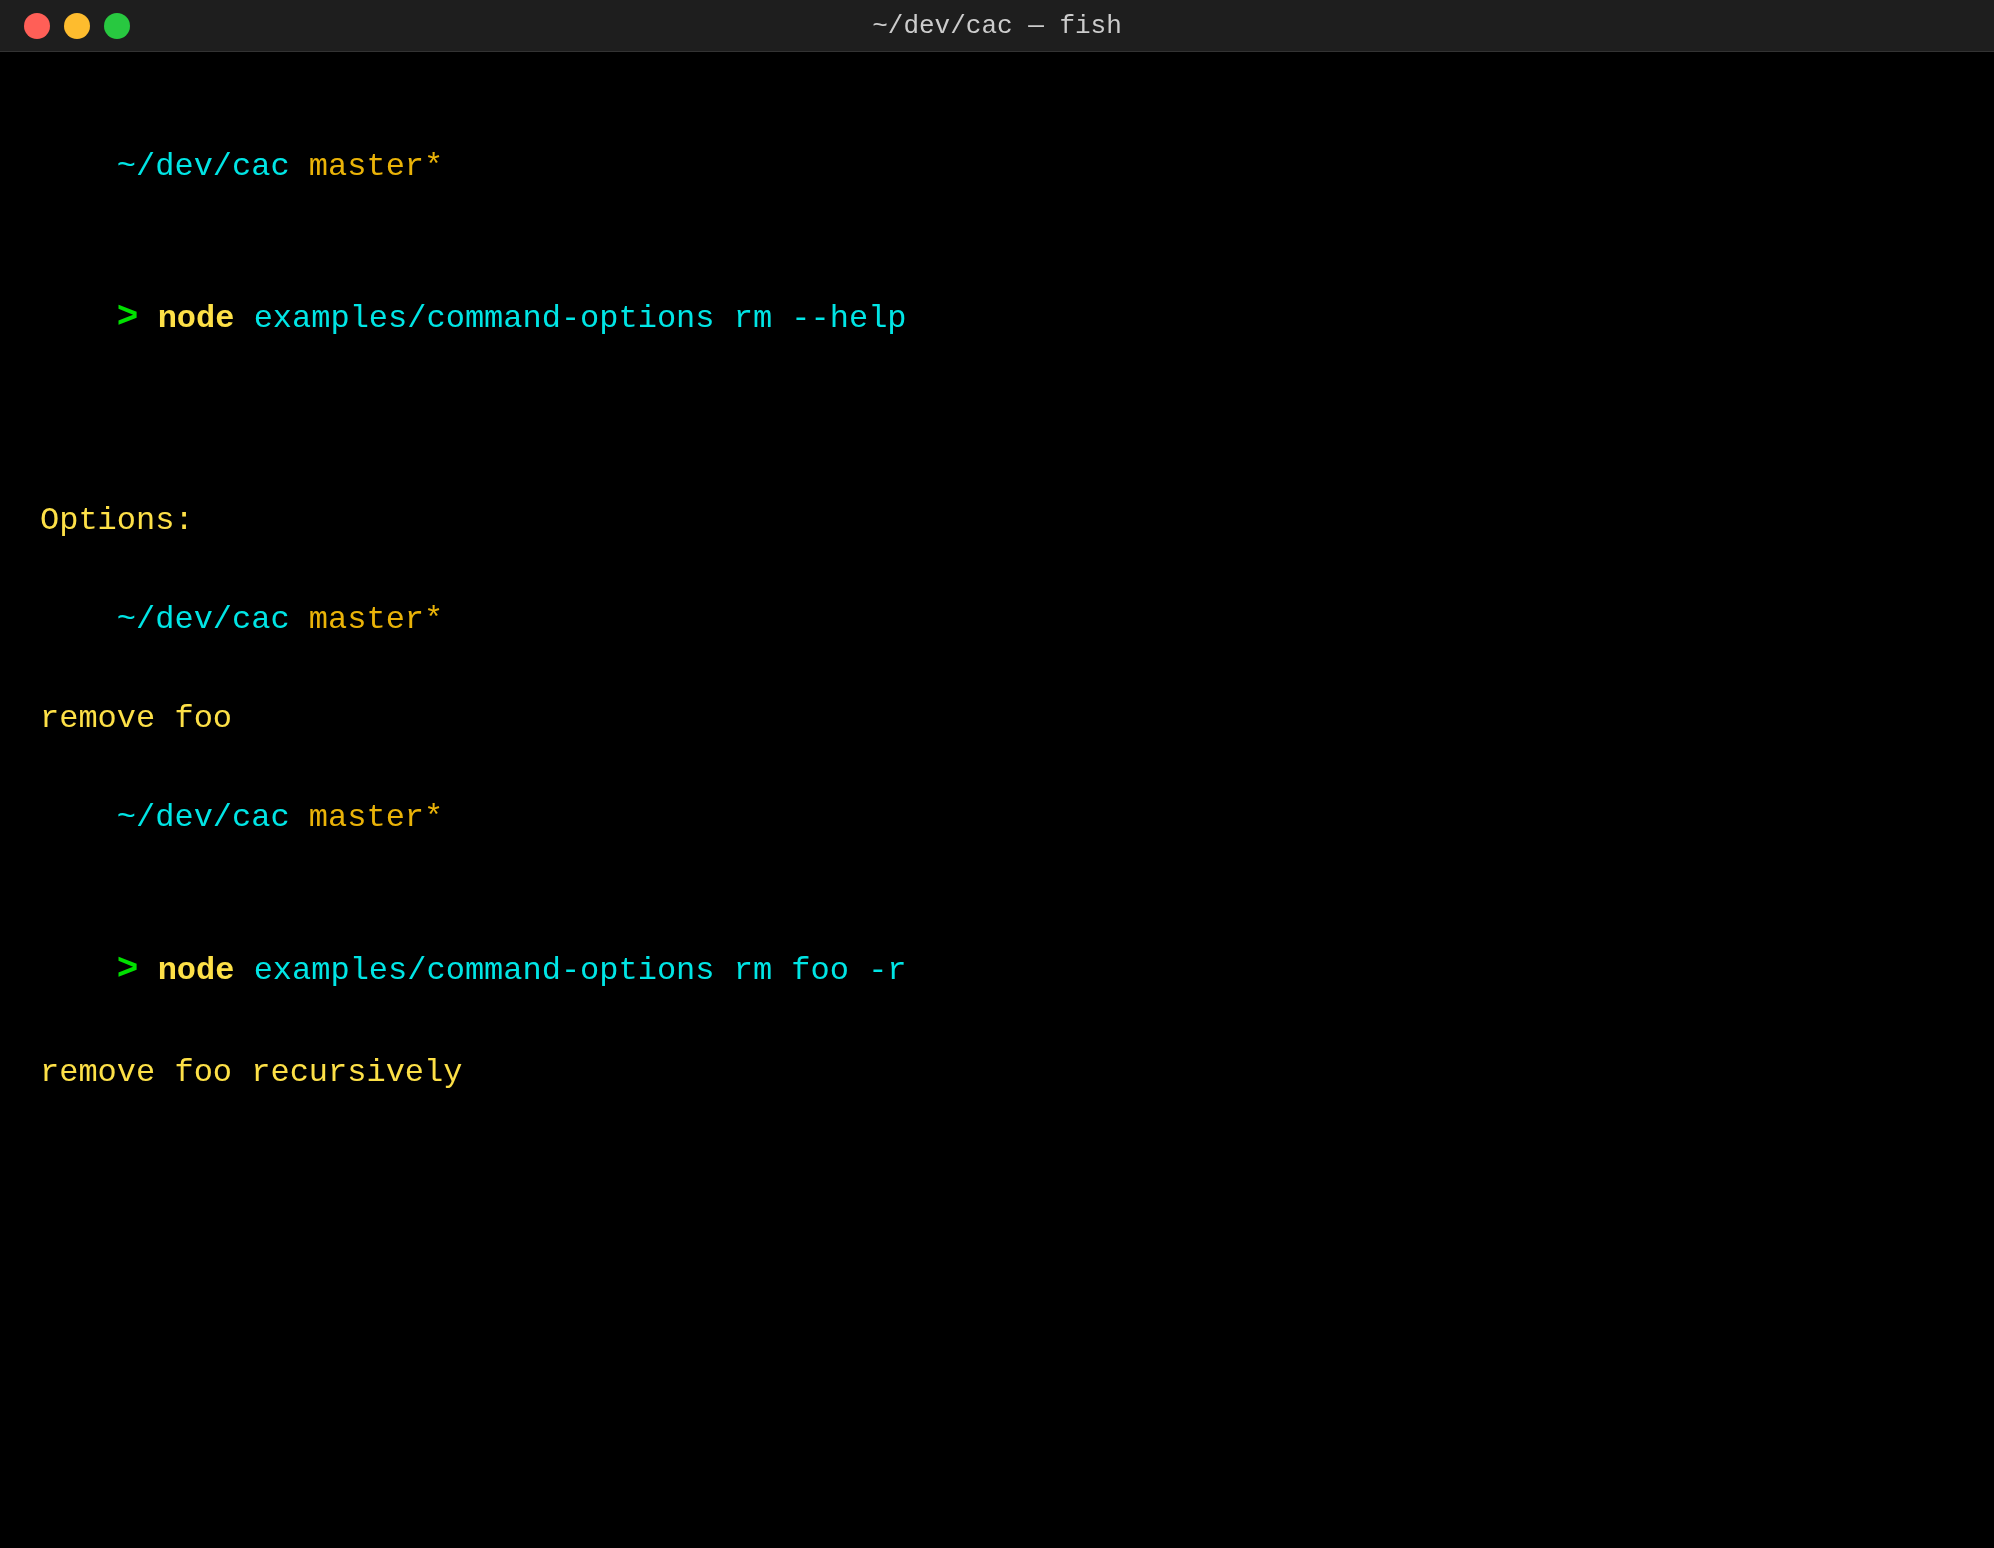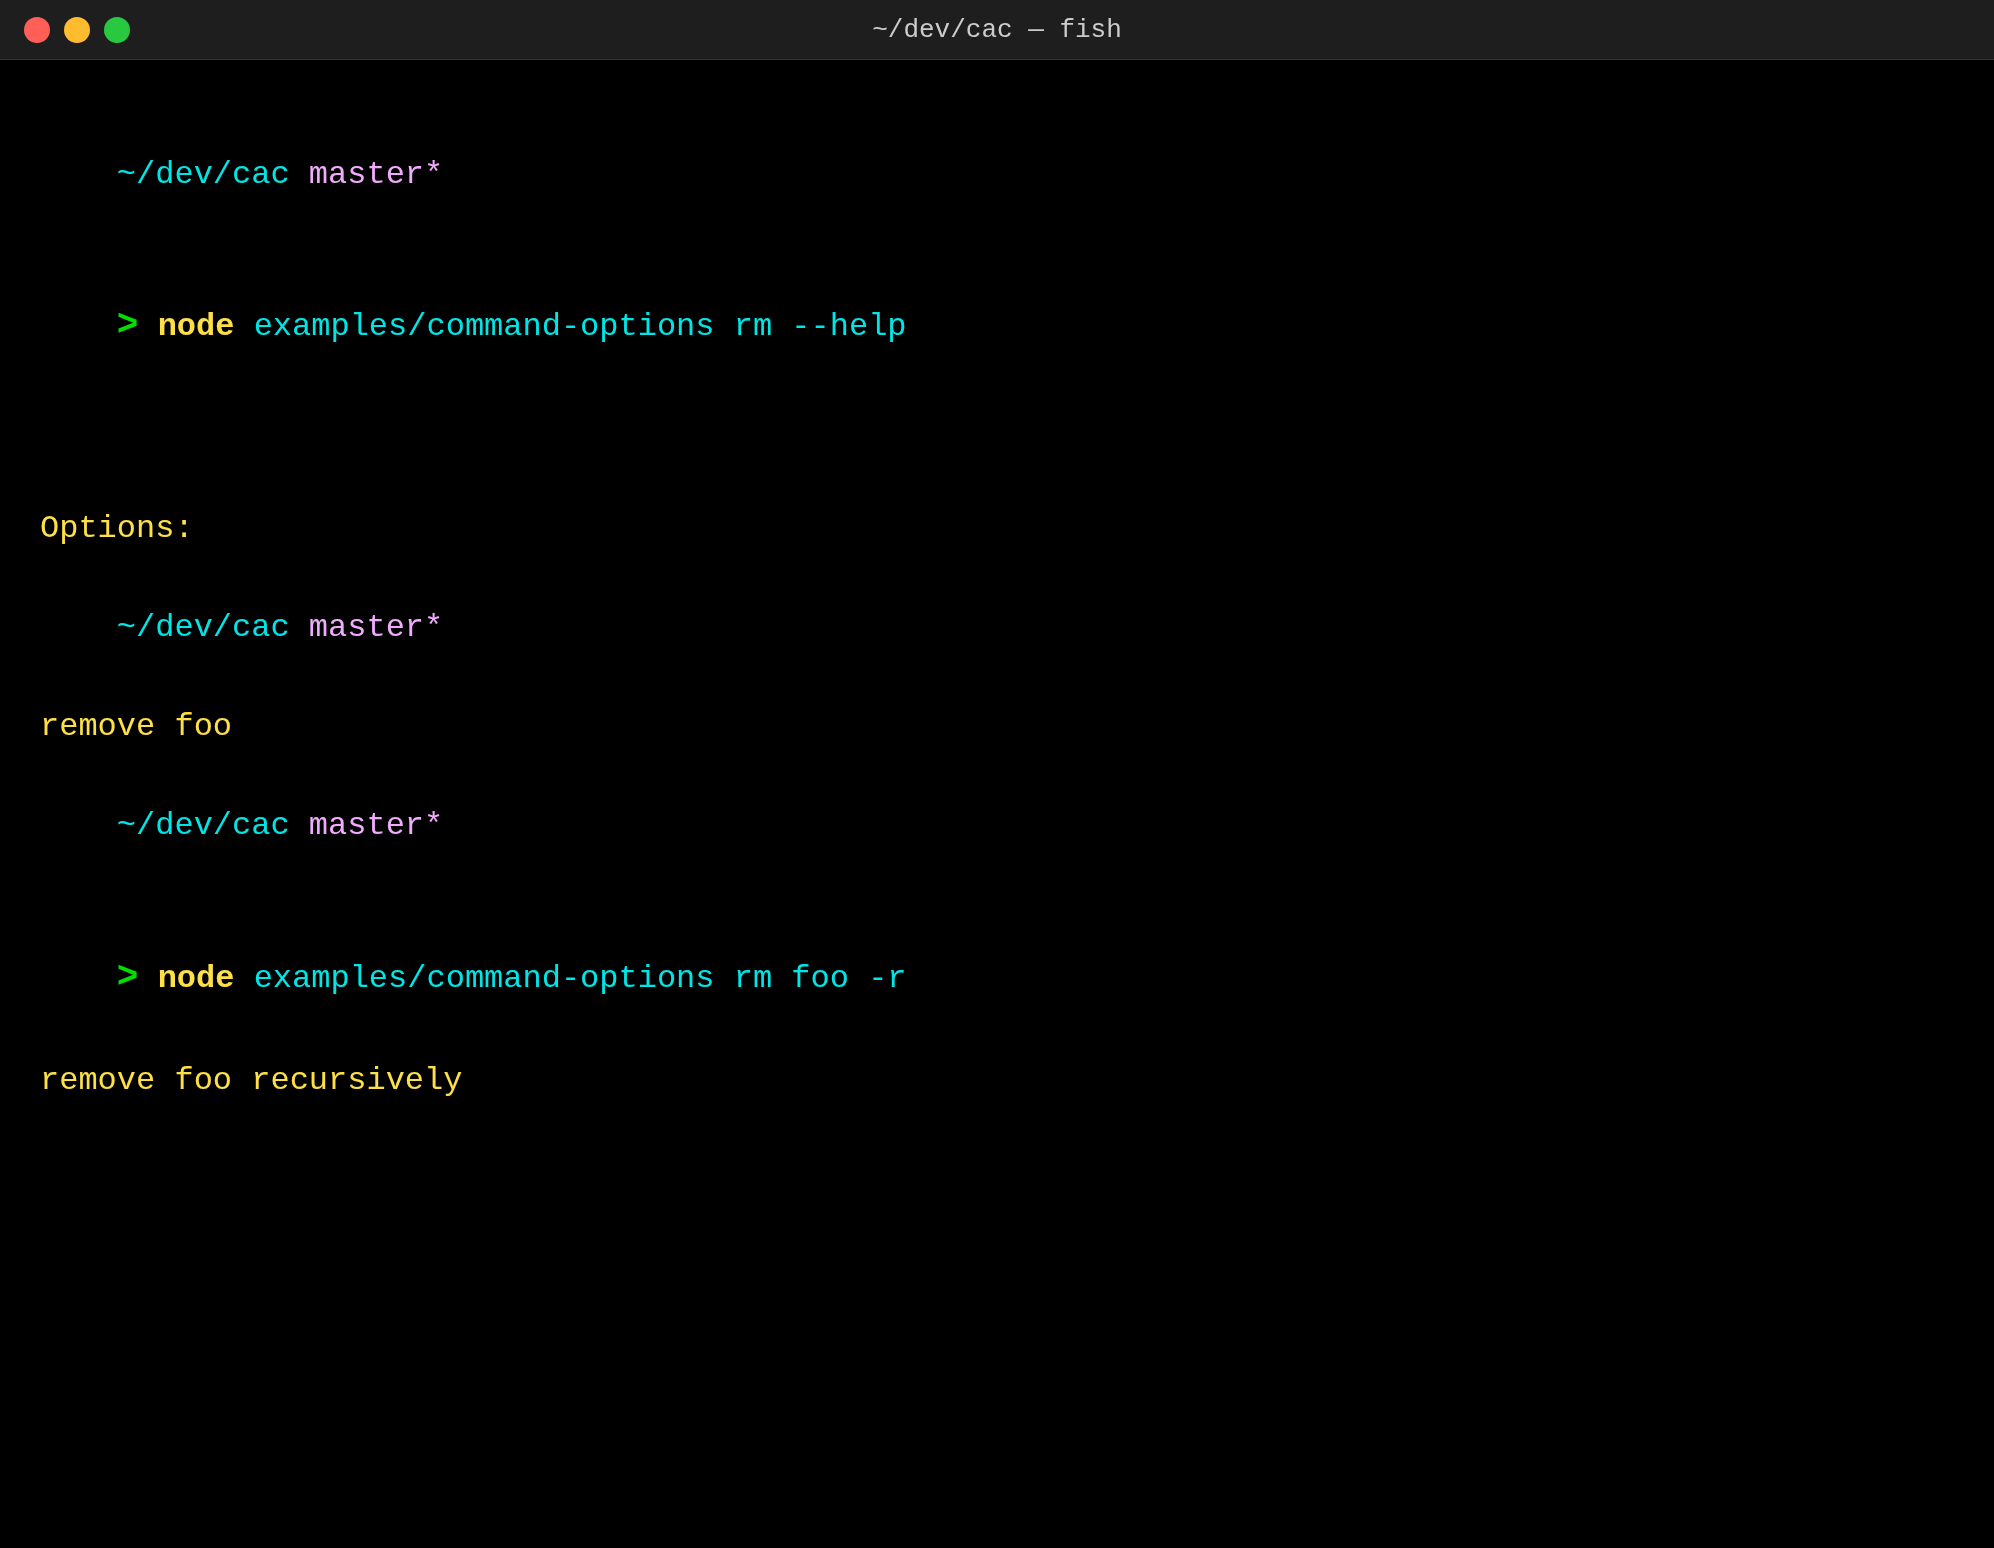--- a/index.html
+++ b/index.html
@@ -12,21 +12,21 @@
       background: #000;
       font-family: 'Menlo', 'Monaco', 'Courier New', monospace;
       width: 1994px;
       height: 1548px;
       overflow: hidden;
       position: relative;
     }
 
     .titlebar {
       background: #1e1e1e;
-      height: 60px;
+      height: 52px;
       display: flex;
       align-items: center;
       justify-content: center;
       position: relative;
       border-bottom: 1px solid #333;
     }
 
     .traffic-lights {
       position: absolute;
       left: 24px;
@@ -65,21 +65,21 @@
     .empty-line {
       height: 50px;
       display: block;
     }
 
     
     .cyan { color: #00e5e5; }
     .white { color: #fde047; }
     .green-prompt { color: #00e000; }
     .bold { font-weight: bold; }
-    .dim-white { color: #f0abfc; }
+    .dim-white { color: #eab308; }
 
     .prompt-arrow {
       color: #00e000;
       font-size: 36px;
       font-weight: bold;
     }
   </style>
 </head>
 <body>
 

